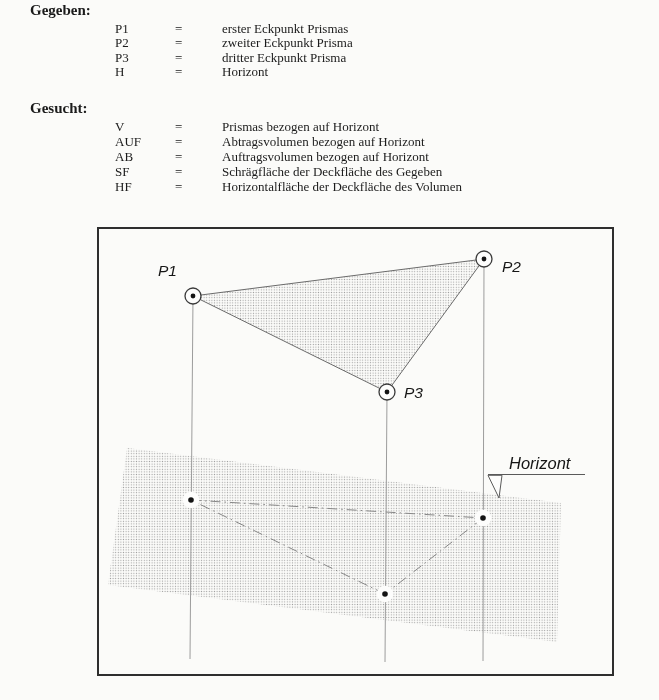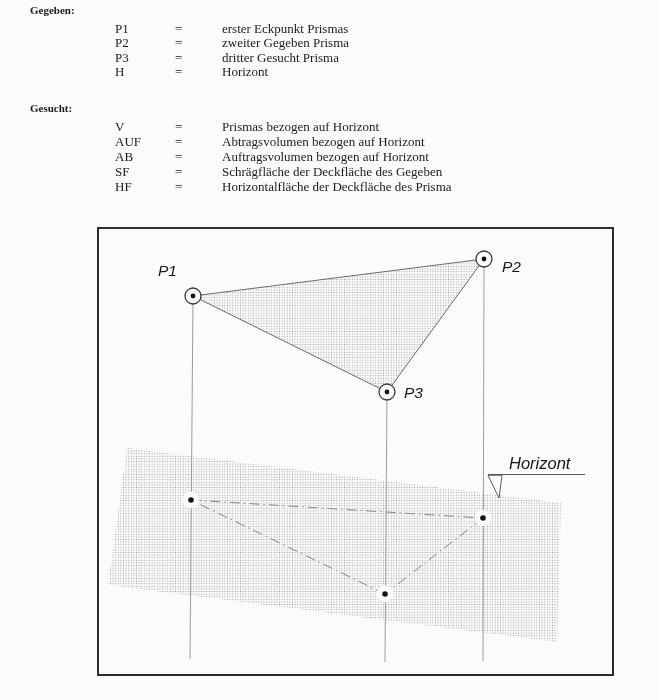--- a/index.html
+++ b/index.html
@@ -2,21 +2,21 @@
 <html><head>
 <meta charset="utf-8">
 <style>
   html, body { margin:0; padding:0; }
   body {
     width:659px; height:700px; position:relative; overflow:hidden;
     background:#fbfbf9; color:#1b1b1b;
     font-family:"Liberation Serif", serif;
   }
   .heading {
-    position:absolute; left:30px; font-weight:bold; font-size:11px; line-height:14px;
+    position:absolute; left:30px; font-weight:bold; font-size:15px; line-height:14px;
     white-space:nowrap;
   }
   .defs { position:absolute; left:115px; }
   .def-row { position:relative; white-space:nowrap; }
   .defs-given  .def-row { height:14.4px; line-height:14.4px; }
   .defs-sought .def-row { height:15px;   line-height:15px; }
   .def-term { position:absolute; left:0;    font-size:13px; }
   .def-eq   { position:absolute; left:60px; font-size:13px; }
   .def-desc { position:absolute; left:107px; font-size:13px; }
   svg.diagram { position:absolute; left:0; top:0; }
@@ -32,26 +32,26 @@
 
   <div class="defs defs-given" style="top:22px">
     <div class="def-row">
       <span class="def-term">P1</span>
       <span class="def-eq">=</span>
       <span class="def-desc">erster Eckpunkt Prismas</span>
     </div>
     <div class="def-row">
       <span class="def-term">P2</span>
       <span class="def-eq">=</span>
-      <span class="def-desc">zweiter Gegeben Prisma</span>
+      <span class="def-desc">zweiter Eckpunkt Prisma</span>
     </div>
     <div class="def-row">
       <span class="def-term">P3</span>
       <span class="def-eq">=</span>
-      <span class="def-desc">dritter Gesucht Prisma</span>
+      <span class="def-desc">dritter Eckpunkt Prisma</span>
     </div>
     <div class="def-row">
       <span class="def-term">H</span>
       <span class="def-eq">=</span>
       <span class="def-desc">Horizont</span>
     </div>
   </div>
 
   <div class="heading" style="top:101px">Gesucht:</div>
 
@@ -72,21 +72,21 @@
       <span class="def-desc">Auftragsvolumen bezogen auf Horizont</span>
     </div>
     <div class="def-row">
       <span class="def-term">SF</span>
       <span class="def-eq">=</span>
       <span class="def-desc">Schrägfläche der Deckfläche des Gegeben</span>
     </div>
     <div class="def-row">
       <span class="def-term">HF</span>
       <span class="def-eq">=</span>
-      <span class="def-desc">Horizontalfläche der Deckfläche des Prisma</span>
+      <span class="def-desc">Horizontalfläche der Deckfläche des Volumen</span>
     </div>
   </div>
 
   <svg class="diagram" width="659" height="700" viewBox="0 0 659 700">
     <defs>
       <pattern id="stipple" width="2.6" height="2.6" patternUnits="userSpaceOnUse">
         <circle cx="1.3" cy="1.3" r="0.62" fill="#a0a0a0"></circle>
       </pattern>
     </defs>
 

